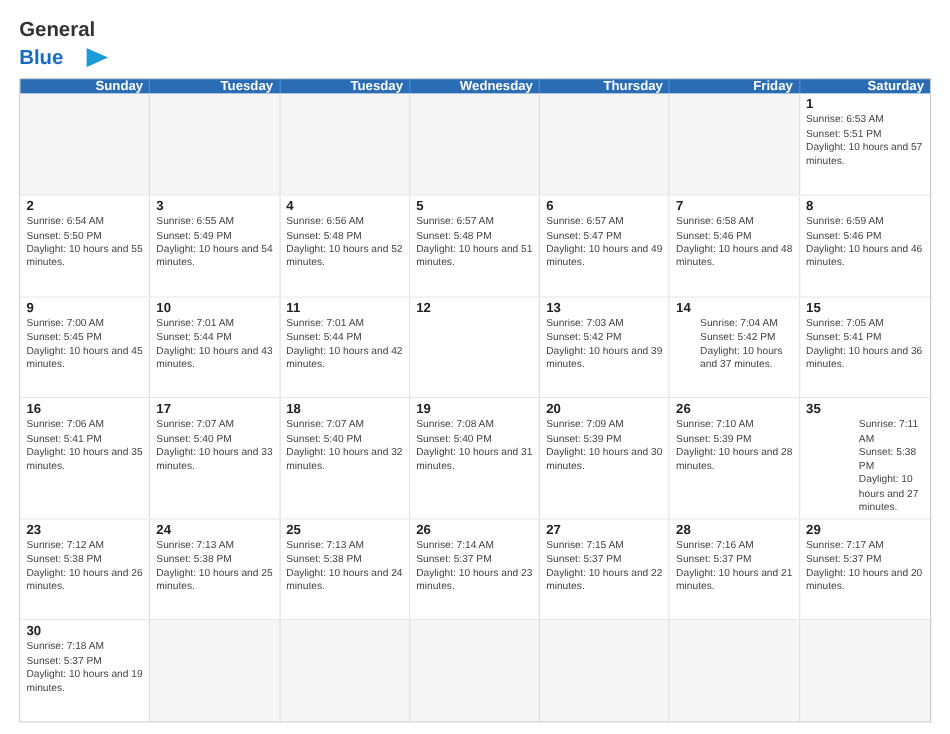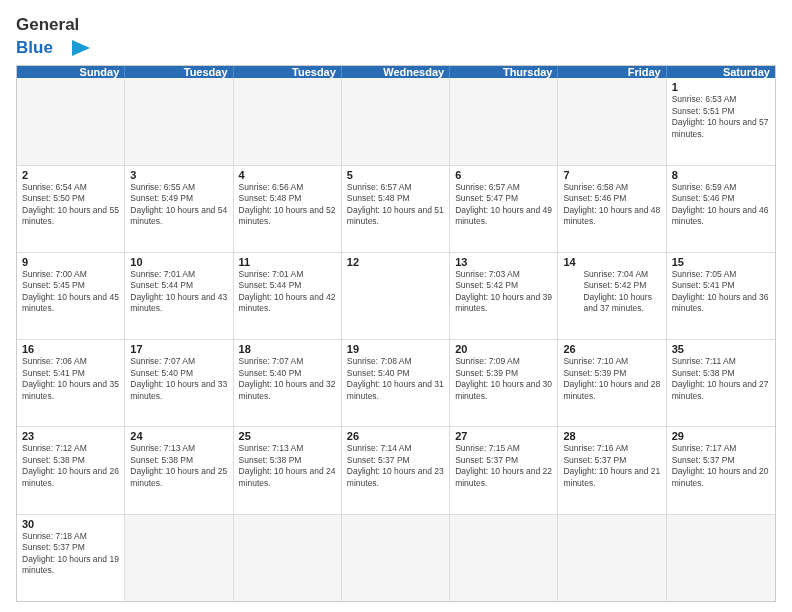--- a/index.html
+++ b/index.html
@@ -273,21 +273,21 @@
 Daylight: 10 hours and 30 minutes.</div>
           </div>
           <div class="cal-cell">
             <span class="day-number">26</span>
             <div class="cell-text" style="white-space: pre-line;">Sunrise: 7:10 AM
 Sunset: 5:39 PM
 Daylight: 10 hours and 28 minutes.</div>
           </div>
           <div class="cal-cell">
             <span class="day-number">35</span>
-            <div class="cell-text" style="white-space: pre-line;">Sunrise: 7:11 AM
+            <div class="cell-text" style="white-space: pre-line; margin-left: 44px;">Sunrise: 7:11 AM
 Sunset: 5:38 PM
 Daylight: 10 hours and 27 minutes.</div>
           </div>
         </div>
         <div class="cal-row">
           <div class="cal-cell">
             <span class="day-number">23</span>
             <div class="cell-text" style="white-space: pre-line;">Sunrise: 7:12 AM
 Sunset: 5:38 PM
 Daylight: 10 hours and 26 minutes.</div>

